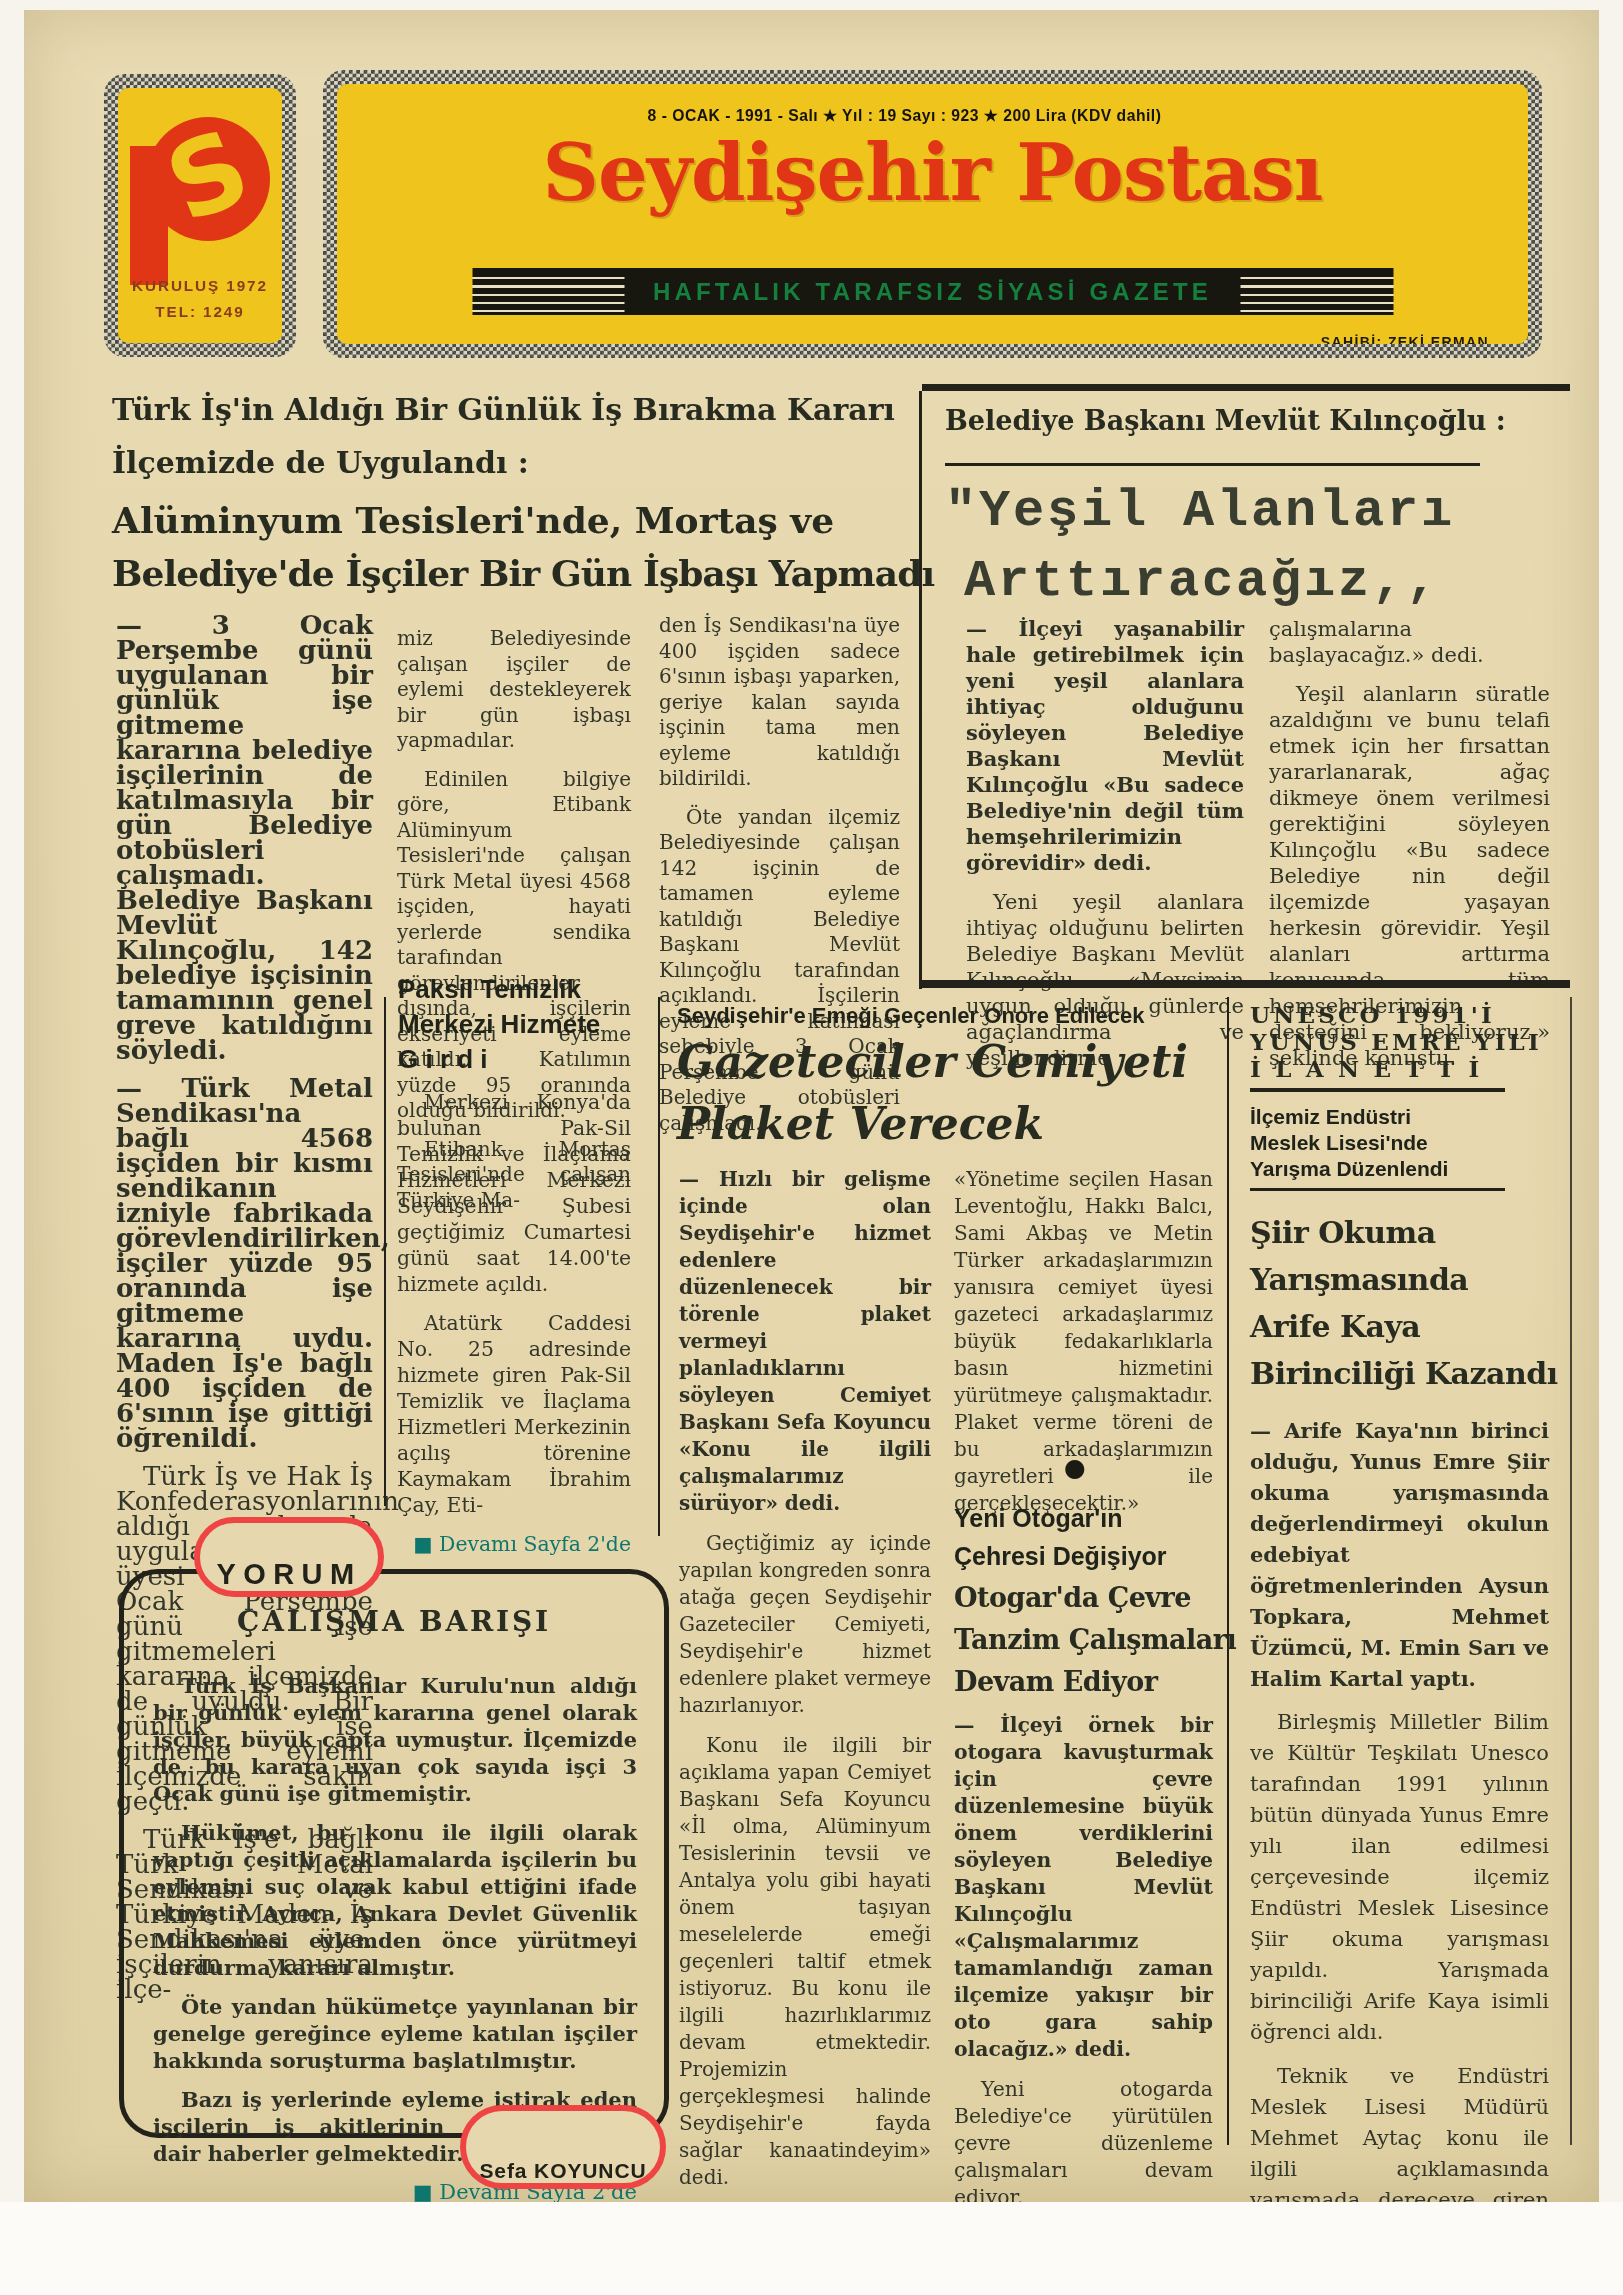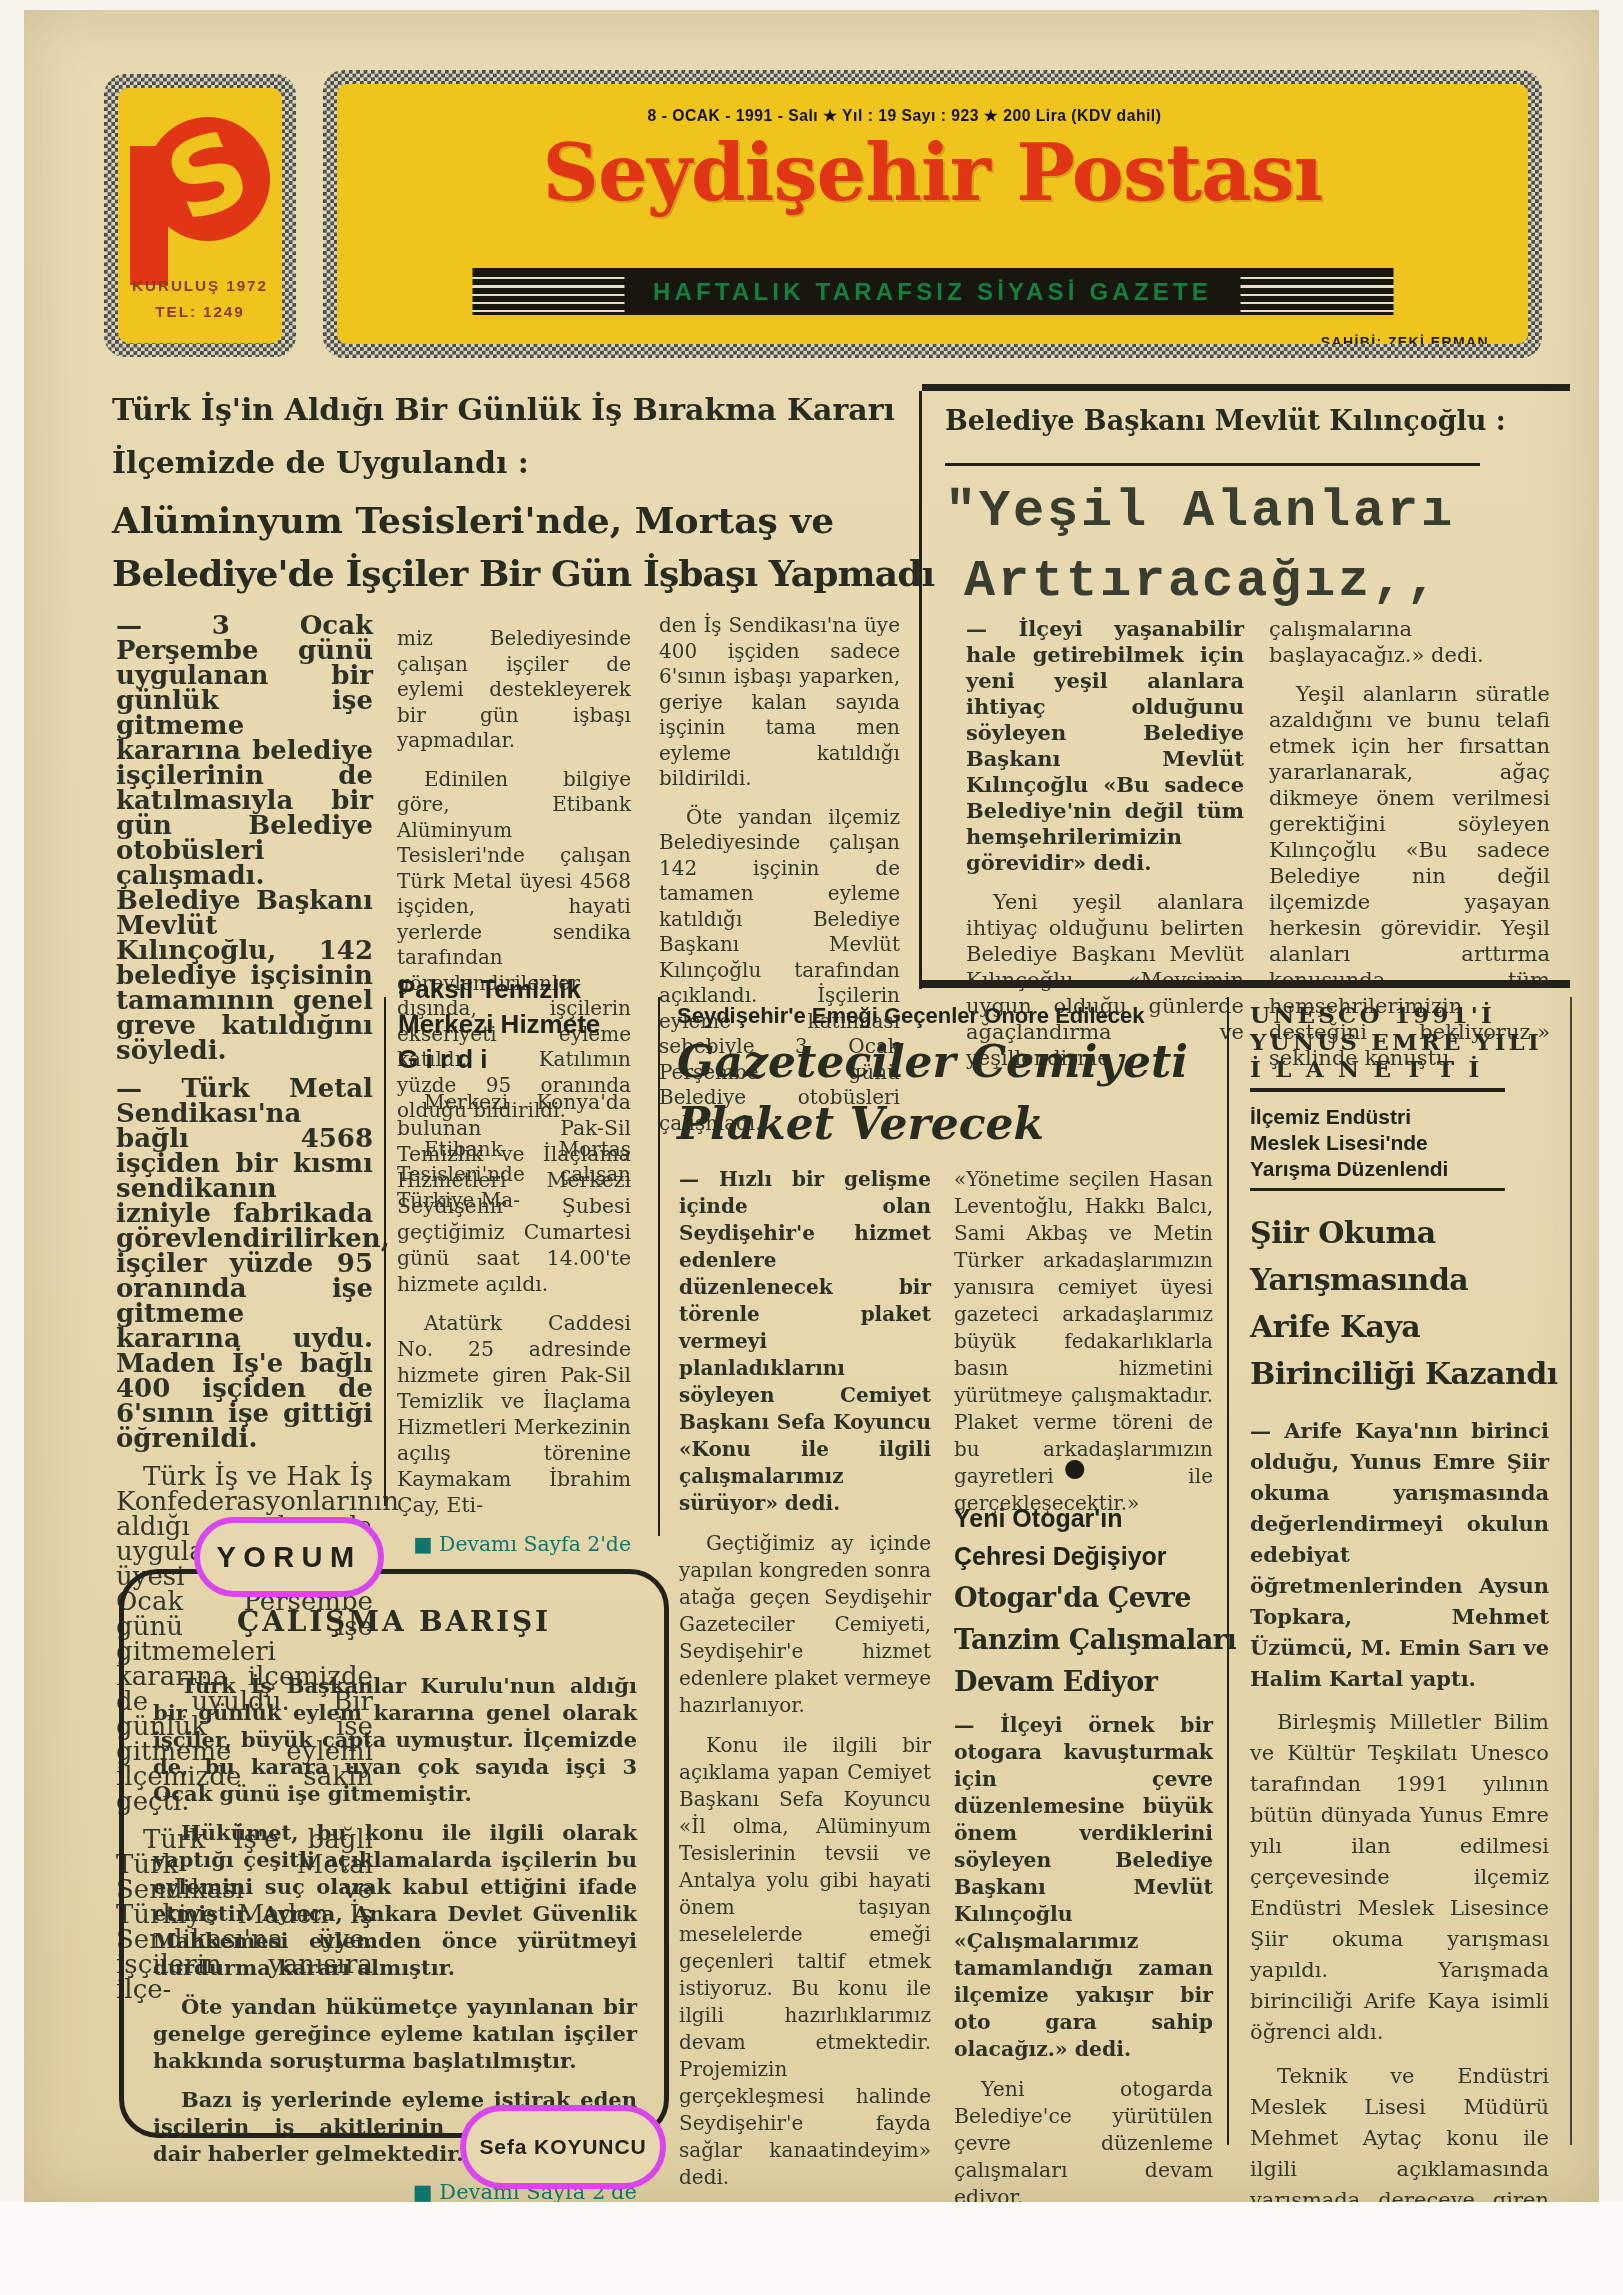--- a/index.html
+++ b/index.html
@@ -60,22 +60,22 @@
   .lead-c1{font-size:26px;line-height:25px;}
   .smallbody{font-size:20px;line-height:25.5px;}
   .greenbody{font-size:21px;line-height:26px;}
   .paksilbody{font-size:20.4px;line-height:26px;}
   .cembody{font-size:20px;line-height:27px;}
   .otgbody{font-size:20.4px;line-height:27px;}
   .unescobody{font-size:21px;line-height:31px;}
   
   #yorum-box{position:absolute;left:119px;top:1569px;width:550px;height:569px;
     border:5.1px solid #23221a;border-radius:39px;}
-  .pill{position:absolute;background:var(--paper);border:6px solid #d946ef;border-radius:42px;
-    display:flex;align-items:center;justify-content:center;font-family:"Liberation Sans",sans-serif;
+  .pill{position:absolute;background:var(--paper);border:6px solid #ef4444;border-radius:42px;
+    display:flex;align-items:flex-end;justify-content:center;font-family:"Liberation Sans",sans-serif;
     font-weight:bold;color:#23221a;}
   #yorum-pill{left:194px;top:1517px;width:190px;height:80px;font-size:29px;letter-spacing:7.4px;}
   #author-pill{left:460px;top:2105px;width:206px;height:84px;font-size:21px;letter-spacing:0.9px;}
   .yorum-head{position:absolute;left:119px;top:1605px;width:550px;text-align:center;
     font-family:"DejaVu Serif",serif;font-weight:bold;font-size:28px;letter-spacing:2.8px;color:#2a2d22;}
   .yorum-body{position:absolute;left:153px;top:1672px;width:484px;text-align:justify;
     font-size:21px;line-height:27px;font-weight:bold;color:#2f3227;}
   .yorum-body p{margin:0 0 12px 0;text-indent:28px;}
   .bullet-dot{position:absolute;font-size:25px;color:#1c1b13;}
   #bottom-white{position:absolute;left:0;top:2202px;width:1623px;height:93px;background:#fcfbf7;}

